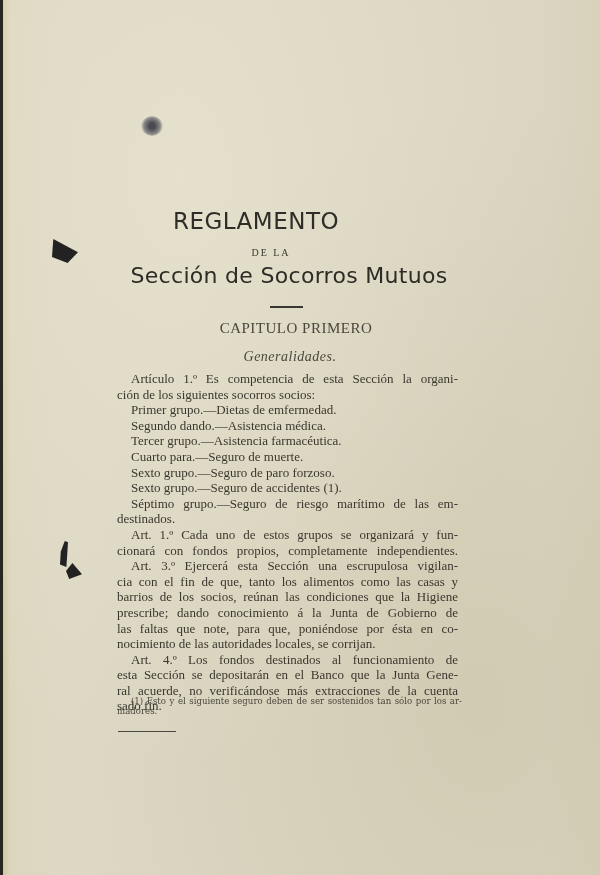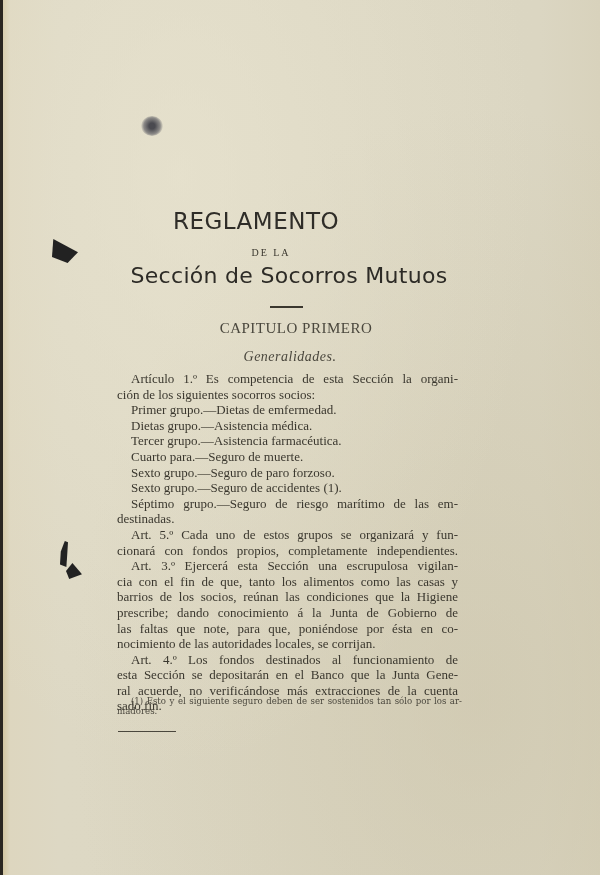--- a/index.html
+++ b/index.html
@@ -91,28 +91,28 @@
   <div class="de-la">DE LA</div>
   <div class="subtitle">Sección de Socorros Mutuos</div>
   <div class="rule"></div>
   <div class="chapter">CAPITULO PRIMERO</div>
   <div class="section-head">Generalidades.</div>
 
   <div class="body" id="body-text">
       <div class="line indent">Artículo 1.º  Es competencia de esta Sección la organi-</div>
       <div class="line last">ción de los siguientes socorros socios:</div>
       <div class="line indent last">Primer grupo.—Dietas de emfermedad.</div>
-      <div class="line indent last">Dietas grupo.—Asistencia médica.</div>
+      <div class="line indent last">Segundo dando.—Asistencia médica.</div>
       <div class="line indent last">Tercer grupo.—Asistencia farmacéutica.</div>
       <div class="line indent last">Cuarto para.—Seguro de muerte.</div>
       <div class="line indent last">Sexto grupo.—Seguro de paro forzoso.</div>
       <div class="line indent last">Sexto grupo.—Seguro de accidentes (1).</div>
       <div class="line indent">Séptimo grupo.—Seguro de riesgo marítimo de las em-</div>
-      <div class="line last">destinadas.</div>
-      <div class="line indent">Art. 5.º  Cada uno de estos grupos se organizará y fun-</div>
+      <div class="line last">destinados.</div>
+      <div class="line indent">Art. 1.º  Cada uno de estos grupos se organizará y fun-</div>
       <div class="line">cionará con fondos propios, completamente independientes.</div>
       <div class="line indent">Art. 3.º  Ejercerá esta Sección una escrupulosa vigilan-</div>
       <div class="line">cia con el fin de que, tanto los alimentos como las casas y</div>
       <div class="line">barrios de los socios, reúnan las condiciones que la Higiene</div>
       <div class="line">prescribe; dando conocimiento á la Junta de Gobierno de</div>
       <div class="line">las faltas que note, para que, poniéndose por ésta en co-</div>
       <div class="line last">nocimiento de las autoridades locales, se corrijan.</div>
       <div class="line indent">Art. 4.º  Los fondos destinados al funcionamiento de</div>
       <div class="line">esta Sección se depositarán en el Banco que la Junta Gene-</div>
       <div class="line">ral acuerde, no verificándose más extracciones de la cuenta</div>

